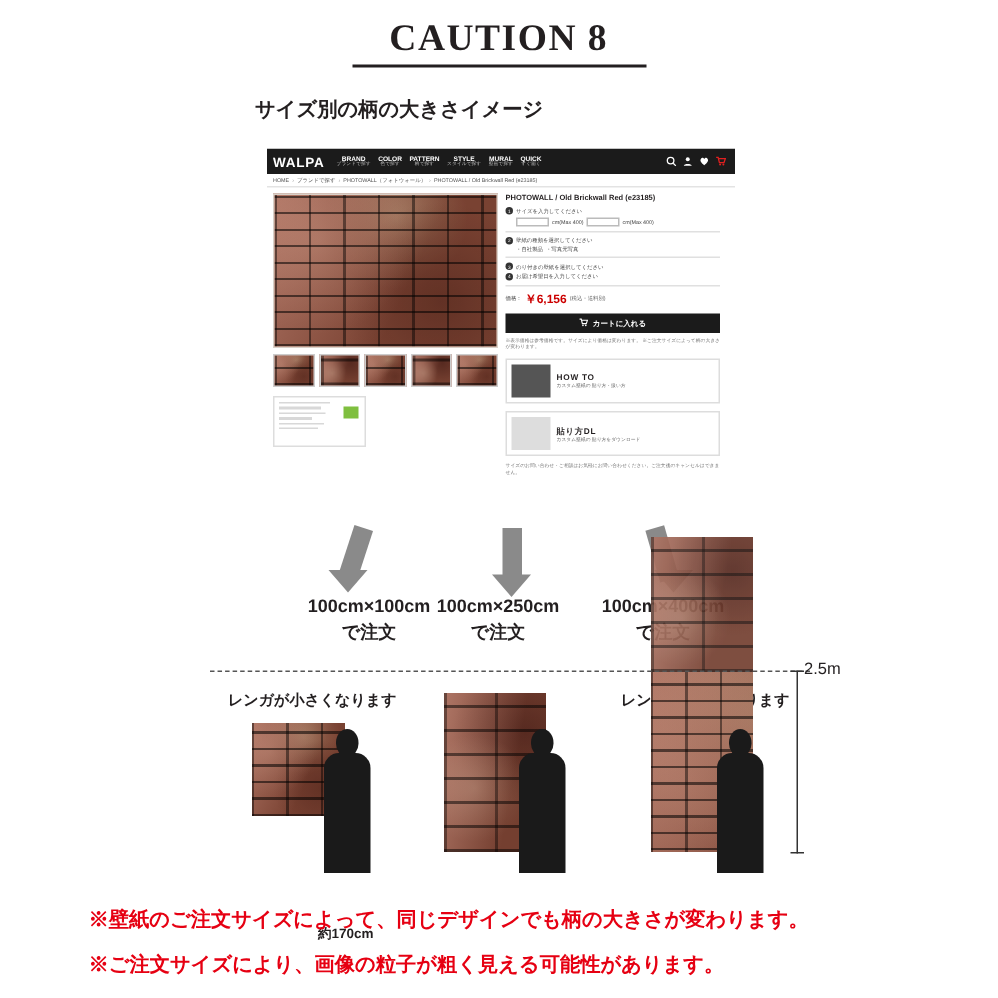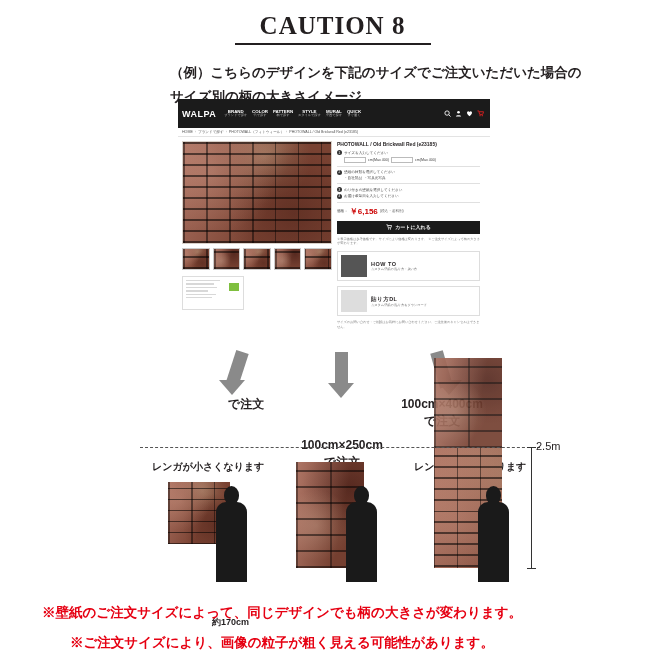--- a/index.html
+++ b/index.html
@@ -40,21 +40,21 @@
 
   
   .browser {
     position: absolute;
     left: 178px; top: 99px;
     width: 312px; height: 248px;
     background: #ffffff;
     overflow: hidden;
   }
   .bheader {
-    height: 29px;
+    height: 17px;
     background: #1b1b1b;
     display: flex;
     align-items: center;
     padding: 0 4px;
   }
   .blogo {
     color: #fff;
     font-size: 9px;
     font-weight: bold;
     letter-spacing: 0.5px;
@@ -234,36 +234,35 @@
   .approx {
     position: absolute;
     font-size: 9px;
     font-weight: bold;
     white-space: nowrap;
   }
 
   
   .warn {
     position: absolute;
-    left: 42px;
+    left: 59px;
     font-size: 13.5px;
     font-weight: bold;
     color: #e60012;
   }
   .warn1 { top: 604px; }
-  .warn2 { top: 634px; margin-left: 28px; }
+  .warn2 { top: 634px; }
 </style>
 </head>
 <body>
 
 <div class="title">CAUTION 8</div>
 <div class="title-rule"></div>
 
 <div class="intro">
-  <div>（例）こちらのデザインを下記のサイズでご注文いただいた場合の</div>
   <div>サイズ別の柄の大きさイメージ</div>
 </div>
 
 <div class="browser">
 
   <div class="bheader">
     <div class="blogo">WALPA</div>
     <div class="bnav">
       <div class="bnav-item">
         <span class="t1">BRAND</span>
@@ -429,23 +428,24 @@
 <div>
   <div class="arrow-shaft" style="left:335px; top:352px; width:13px; height:36px;"></div>
   <div class="arrow-head" style="left:328px; top:383px;"></div>
 </div>
 <div>
   <div class="arrow-shaft" style="left:430px; top:352px; width:13px; height:36px; transform:rotate(-16deg); transform-origin: top center;"></div>
   <div class="arrow-head" style="left:436px; top:380px;"></div>
 </div>
 
 <div class="orderlabel" style="left:186px; top:396px; width:120px;">
+  <div>100cm×100cm</div>
   <div>で注文</div>
 </div>
-<div class="orderlabel" style="left:282px; top:396px; width:120px;margin-top:41px;">
+<div class="orderlabel" style="left:272px; top:396px; width:120px;">
   <div>100cm×250cm</div>
   <div>で注文</div>
 </div>
 <div class="orderlabel" style="left:382px; top:396px; width:120px;">
   <div>100cm×400cm</div>
   <div>で注文</div>
 </div>
 
 <div class="wallpanel brick offset" style="left:434px; top:358px; width:68px; height:90px; opacity:0.92;"></div>
 

